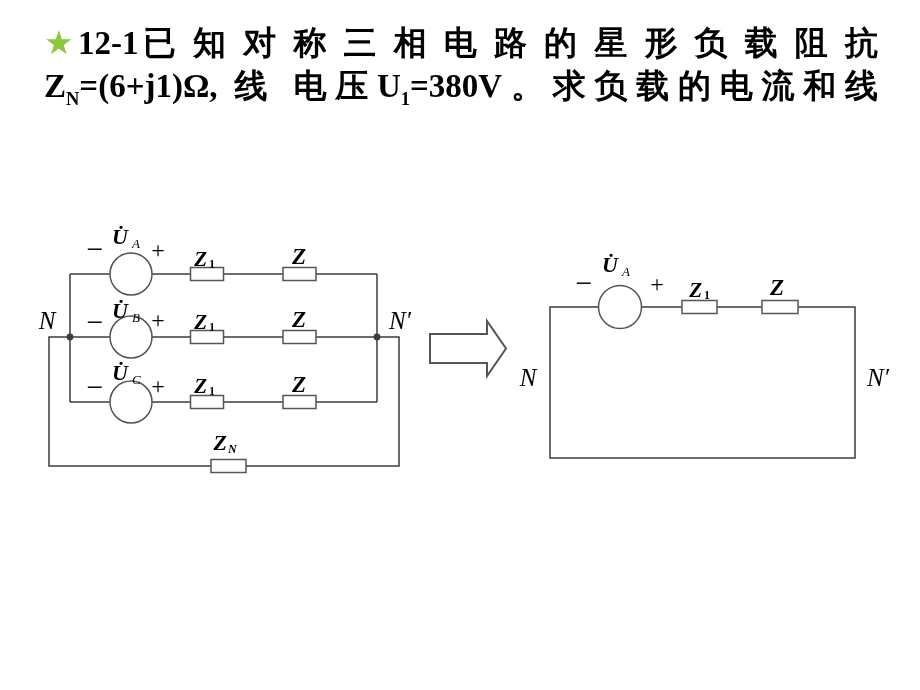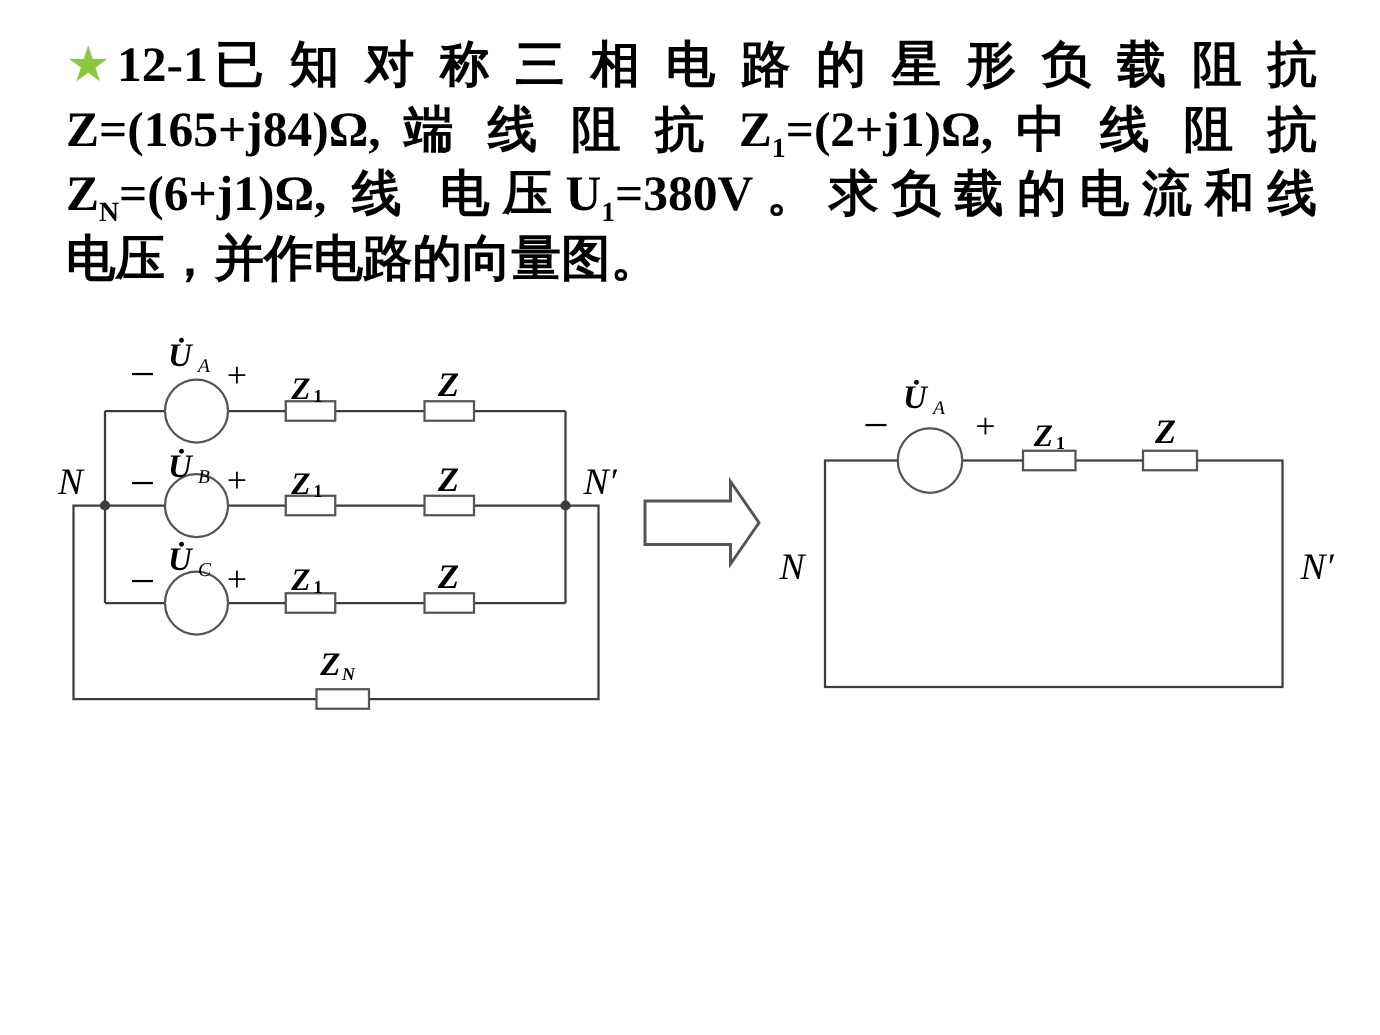--- a/index.html
+++ b/index.html
@@ -23,23 +23,21 @@
   .wire { stroke:var(--wire); fill:none; stroke-width:1.5px; }
   .comp { stroke:var(--comp); fill:#ffffff; stroke-width:1.5px; }
   .dot  { fill:var(--wire); stroke:none; }
   .arrow { stroke:var(--arrow); fill:#ffffff; stroke-width:2px; stroke-linejoin:miter; }
 </style>
 </head>
 <body>
 
 <div class="problem">
   <div class="tline just"><span class="star">★</span><span>12-1已 知 对 称 三 相 电 路 的 星 形 负 载 阻 抗</span></div>
-  <div class="tline just"><span>Z=(165+j84)Ω, 端 线 阻 抗 Z</span><sub>1</sub><span>=(2+j1)Ω, 中 线 阻 抗</span></div>
   <div class="tline just"><span>Z</span><sub>N</sub><span>=(6+j1)Ω, 线 电压U</span><sub>1</sub><span>=380V。求负载的电流和线</span></div>
-  <div class="tline"><span>电压，并作电路的向量图。</span></div>
 </div>
 
 <svg class="diagram" width="920" height="690" viewBox="0 0 920 690">
 
   <g>
     <g>
       <line class="wire" x1="70" y1="274" x2="70" y2="402"></line>
       <line class="wire" x1="70" y1="274" x2="377" y2="274"></line>
       <line class="wire" x1="70" y1="337" x2="377" y2="337"></line>
       <line class="wire" x1="70" y1="402" x2="377" y2="402"></line>

